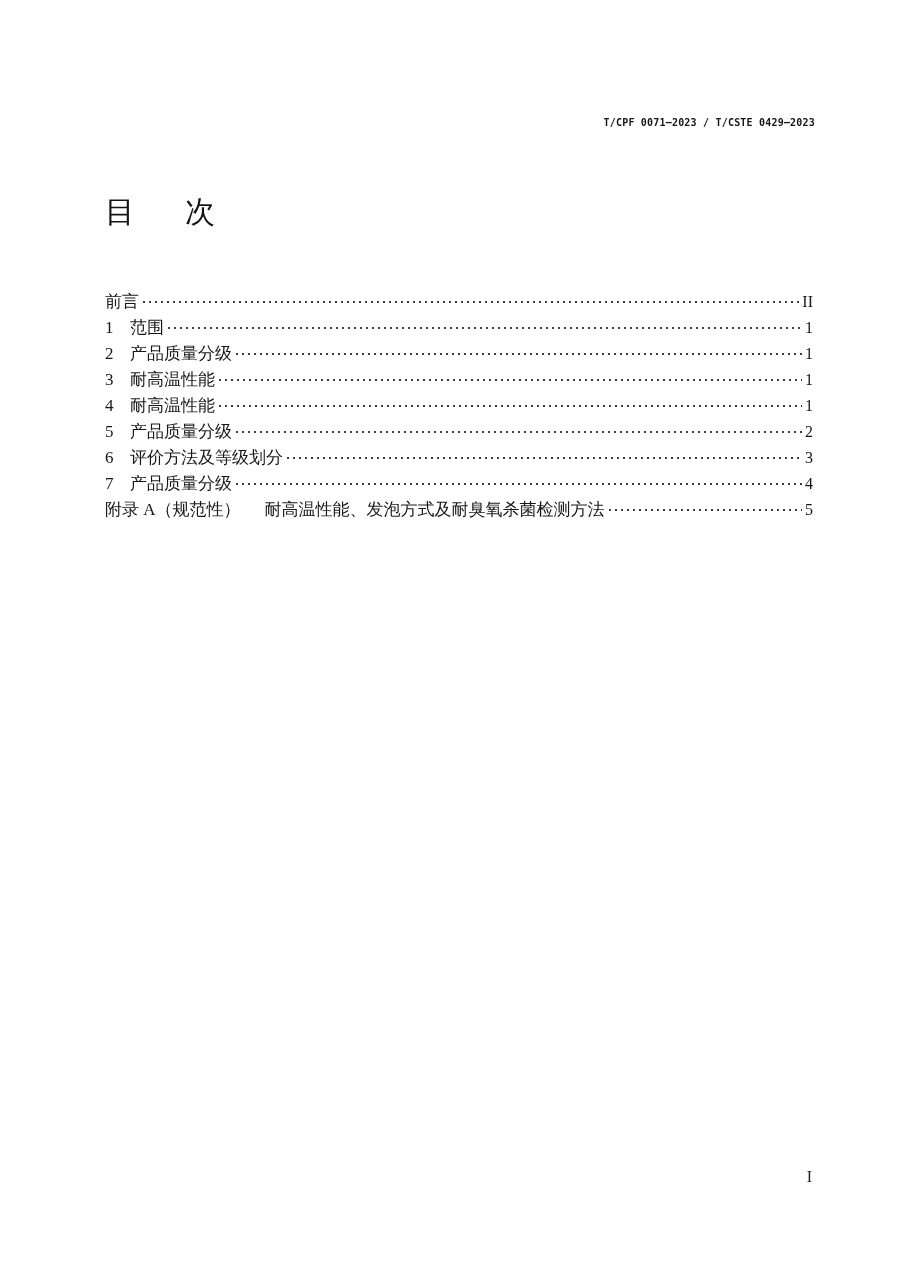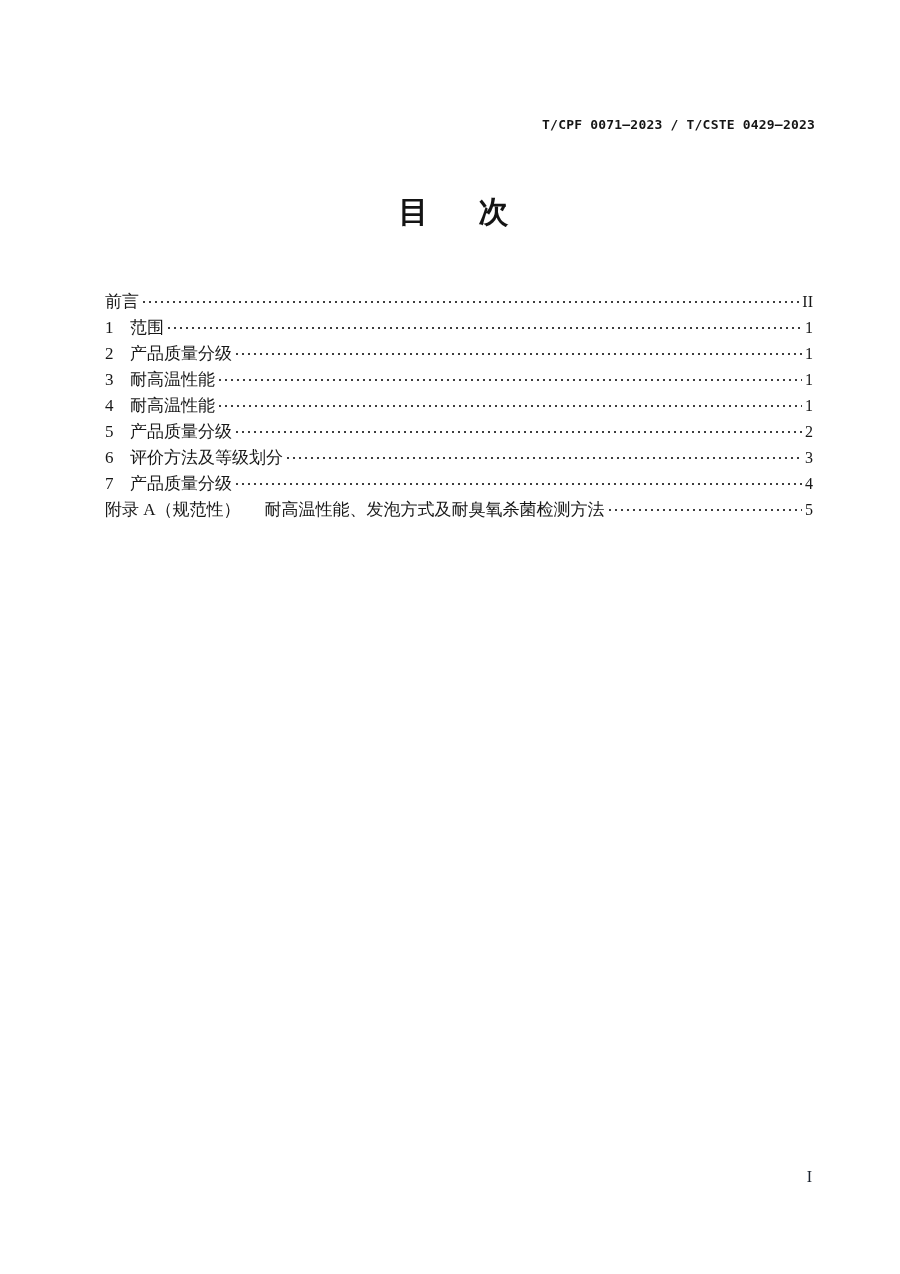--- a/index.html
+++ b/index.html
@@ -14,35 +14,35 @@
     background: #ffffff;
     color: #111111;
     overflow: hidden;
     font-family: "Liberation Serif", "DejaVu Serif", serif;
   }
   .doc-header {
     position: absolute;
     top: 117px;
     right: 85px;
     font-family: "DejaVu Sans Mono", monospace;
-    font-size: 13px;
+    font-size: 10px;
     font-weight: 700;
     letter-spacing: 0.2px;
     color: #151515;
     white-space: nowrap;
   }
   .toc-title {
     position: absolute;
     top: 195px;
     left: 105px;
     width: 707px;
-    text-align: center;
+    text-align: left;
     font-family: "DejaVu Sans", "Liberation Sans", sans-serif;
     font-size: 30px;
-    font-weight: 700;
+    font-weight: 400;
     letter-spacing: 10px;
     color: #141414;
     line-height: 34px;
     white-space: pre;
   }
   .toc-list {
     position: absolute;
     top: 289px;
     left: 105px;
     width: 708px;

